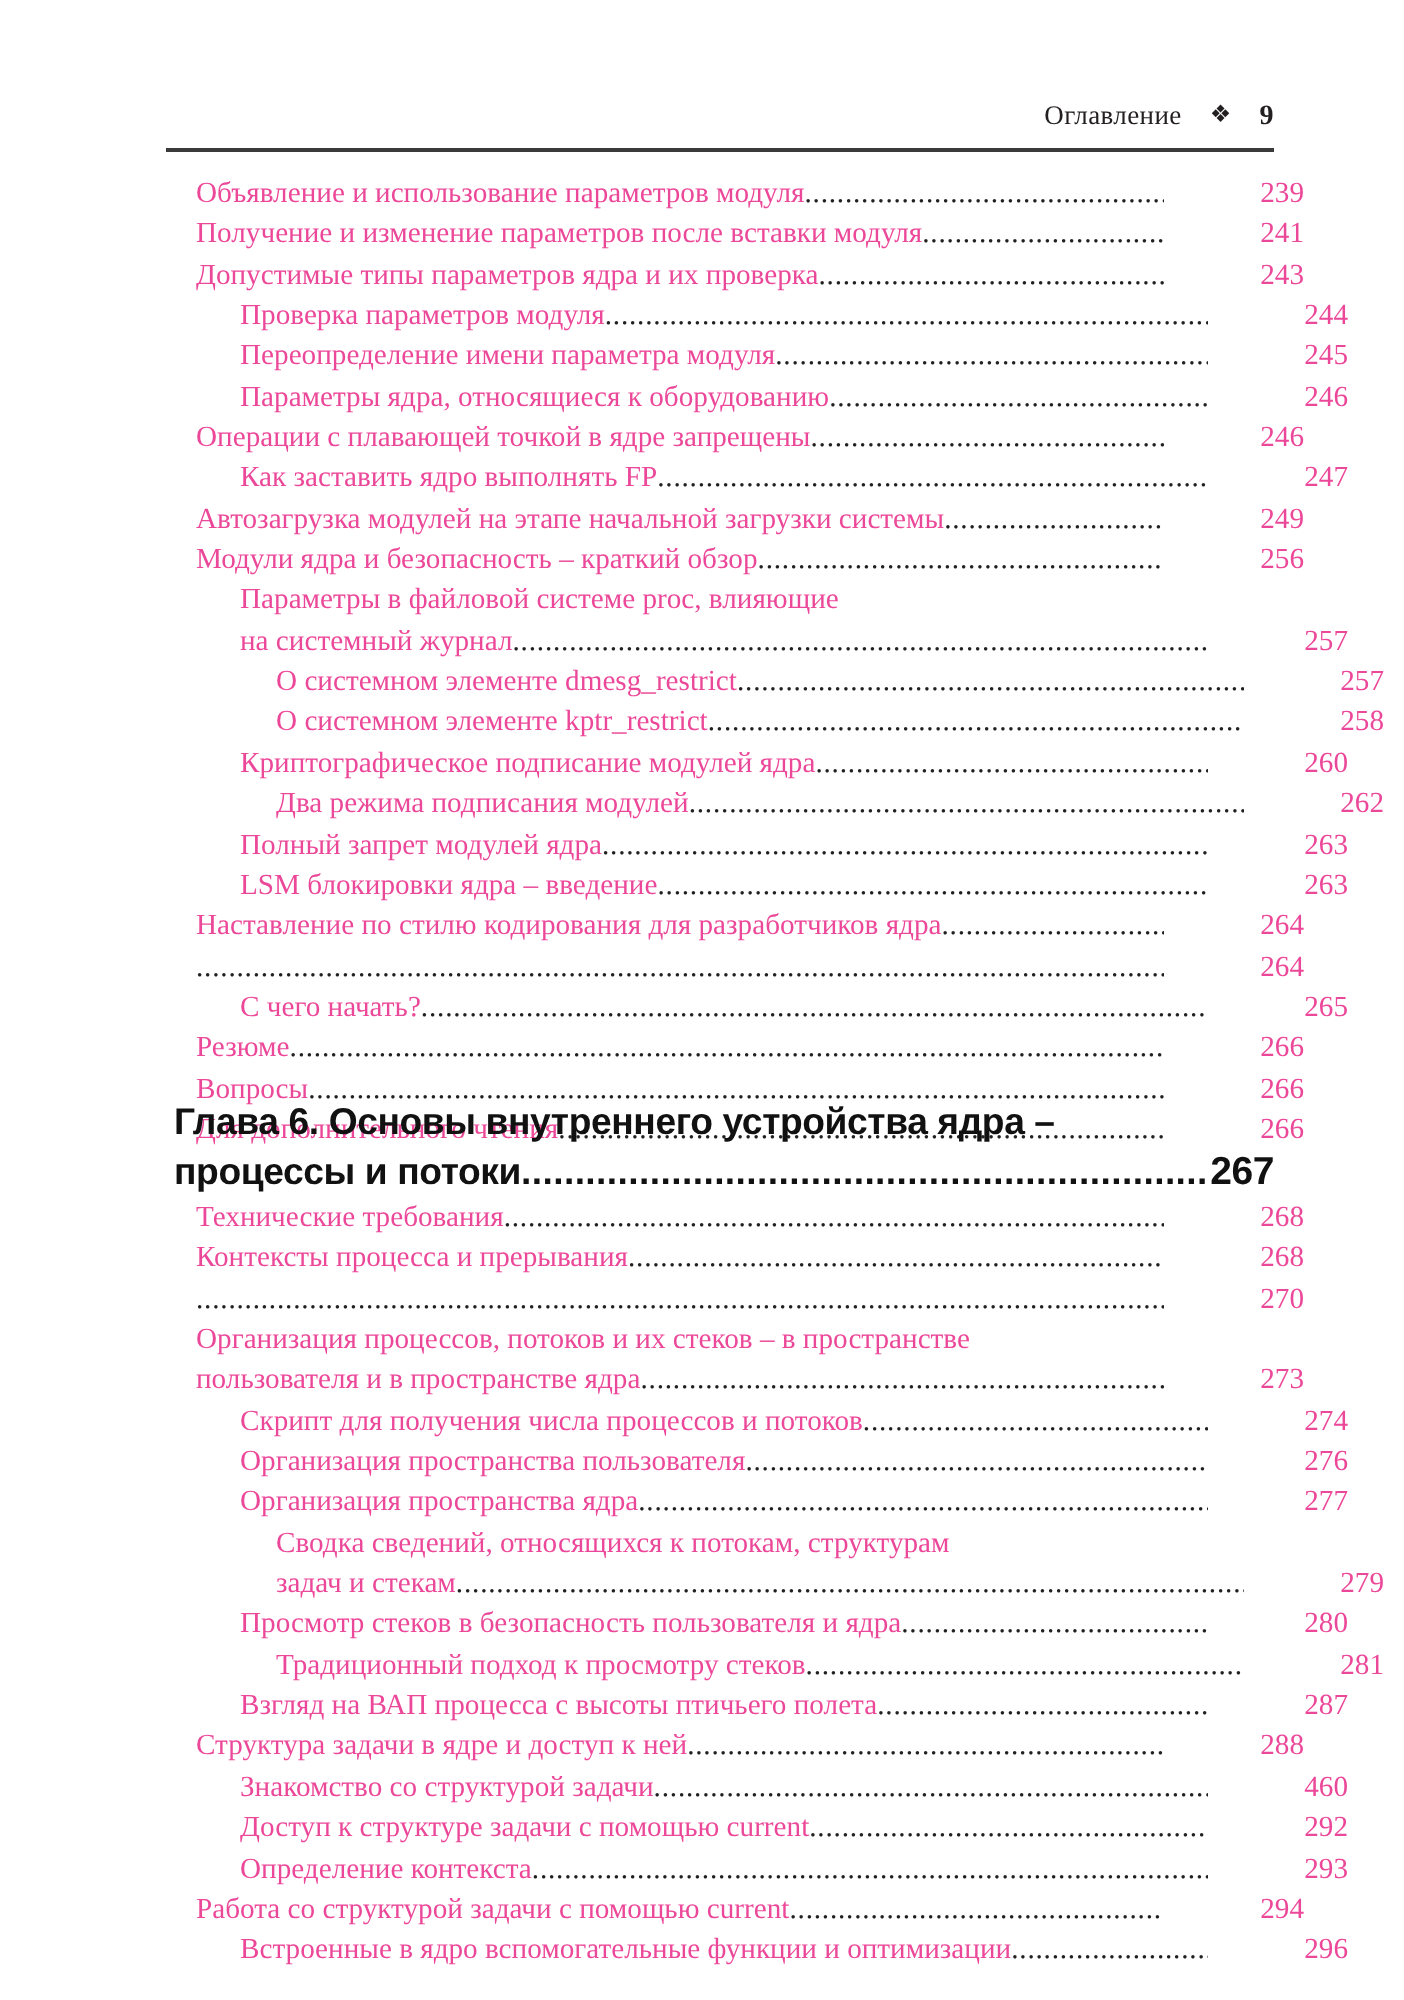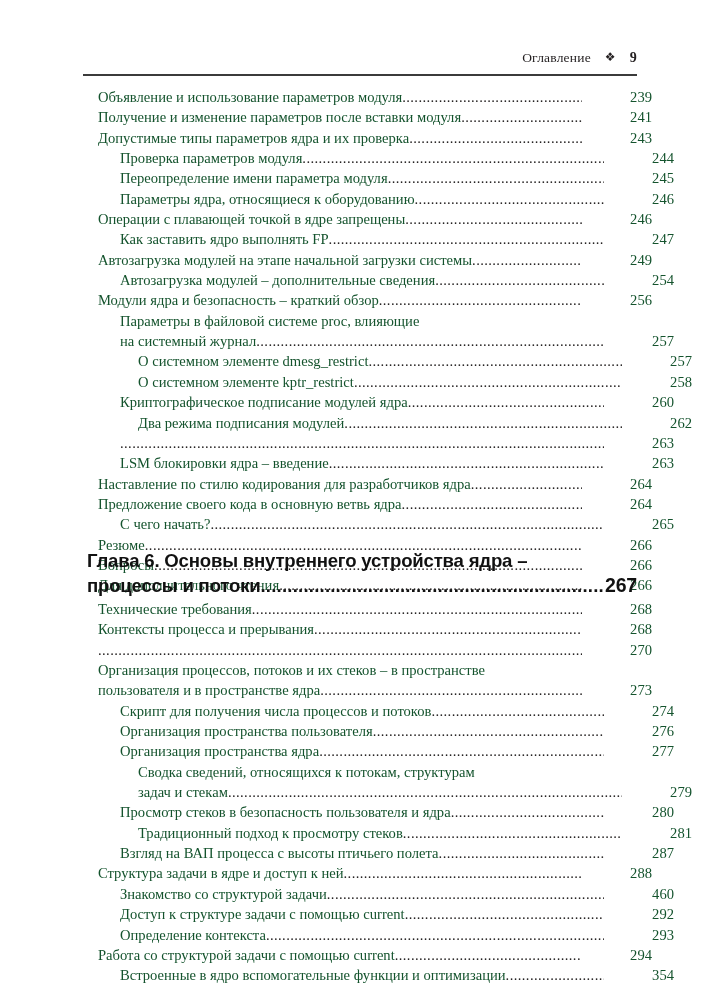--- a/index.html
+++ b/index.html
@@ -69,21 +69,21 @@
     width: 554px;
   }
 
   .toc-entry {
     display: flex;
     align-items: baseline;
     width: 554px;
     font-size: 14.6px;
     line-height: 20.35px;
     white-space: nowrap;
-    color: #14532d;
+    color: #ec4899;
   }
   .toc-entry .label {
     flex: 0 0 auto;
   }
   .toc-entry .leader {
     flex: 1 1 auto;
     overflow: hidden;
     white-space: nowrap;
     font-size: 14.6px;
     color: #221f1f;
@@ -200,25 +200,20 @@
       <div class="toc-entry lvl2">
         <span class="label">Как заставить ядро выполнять FP</span>
         <span class="leader"></span>
         <span class="pageno">247</span>
       </div>
       <div class="toc-entry lvl1">
         <span class="label">Автозагрузка модулей на этапе начальной загрузки системы</span>
         <span class="leader"></span>
         <span class="pageno">249</span>
       </div>
-      <div class="toc-entry lvl2">
-        <span class="label">Автозагрузка модулей – дополнительные сведения</span>
-        <span class="leader"></span>
-        <span class="pageno">254</span>
-      </div>
       <div class="toc-entry lvl1">
         <span class="label">Модули ядра и безопасность – краткий обзор</span>
         <span class="leader"></span>
         <span class="pageno">256</span>
       </div>
       <div class="toc-entry lvl2 nolead">
         <span class="label">Параметры в файловой системе proc, влияющие</span>
       </div>
       <div class="toc-entry lvl2">
         <span class="label">на системный журнал</span>
@@ -239,35 +234,35 @@
         <span class="label">Криптографическое подписание модулей ядра</span>
         <span class="leader"></span>
         <span class="pageno">260</span>
       </div>
       <div class="toc-entry lvl3">
         <span class="label">Два режима подписания модулей</span>
         <span class="leader"></span>
         <span class="pageno">262</span>
       </div>
       <div class="toc-entry lvl2">
+        <span class="label">Полный запрет модулей ядра</span>
         <span class="leader"></span>
         <span class="pageno">263</span>
       </div>
       <div class="toc-entry lvl2">
         <span class="label">LSM блокировки ядра – введение</span>
         <span class="leader"></span>
         <span class="pageno">263</span>
       </div>
       <div class="toc-entry lvl1">
         <span class="label">Наставление по стилю кодирования для разработчиков ядра</span>
         <span class="leader"></span>
         <span class="pageno">264</span>
       </div>
       <div class="toc-entry lvl1">
-        <span class="label">Предложение своего кода в основную ветвь ядра</span>
         <span class="leader"></span>
         <span class="pageno">264</span>
       </div>
       <div class="toc-entry lvl2">
         <span class="label">С чего начать?</span>
         <span class="leader"></span>
         <span class="pageno">265</span>
       </div>
       <div class="toc-entry lvl1">
         <span class="label">Резюме</span>
@@ -379,17 +374,17 @@
         <span class="pageno">293</span>
       </div>
       <div class="toc-entry lvl1">
         <span class="label">Работа со структурой задачи с помощью current</span>
         <span class="leader"></span>
         <span class="pageno">294</span>
       </div>
       <div class="toc-entry lvl2">
         <span class="label">Встроенные в ядро вспомогательные функции и оптимизации</span>
         <span class="leader"></span>
-        <span class="pageno">354</span>
+        <span class="pageno">296</span>
       </div>
     </div>
 
 </div>
 
 </body></html>

